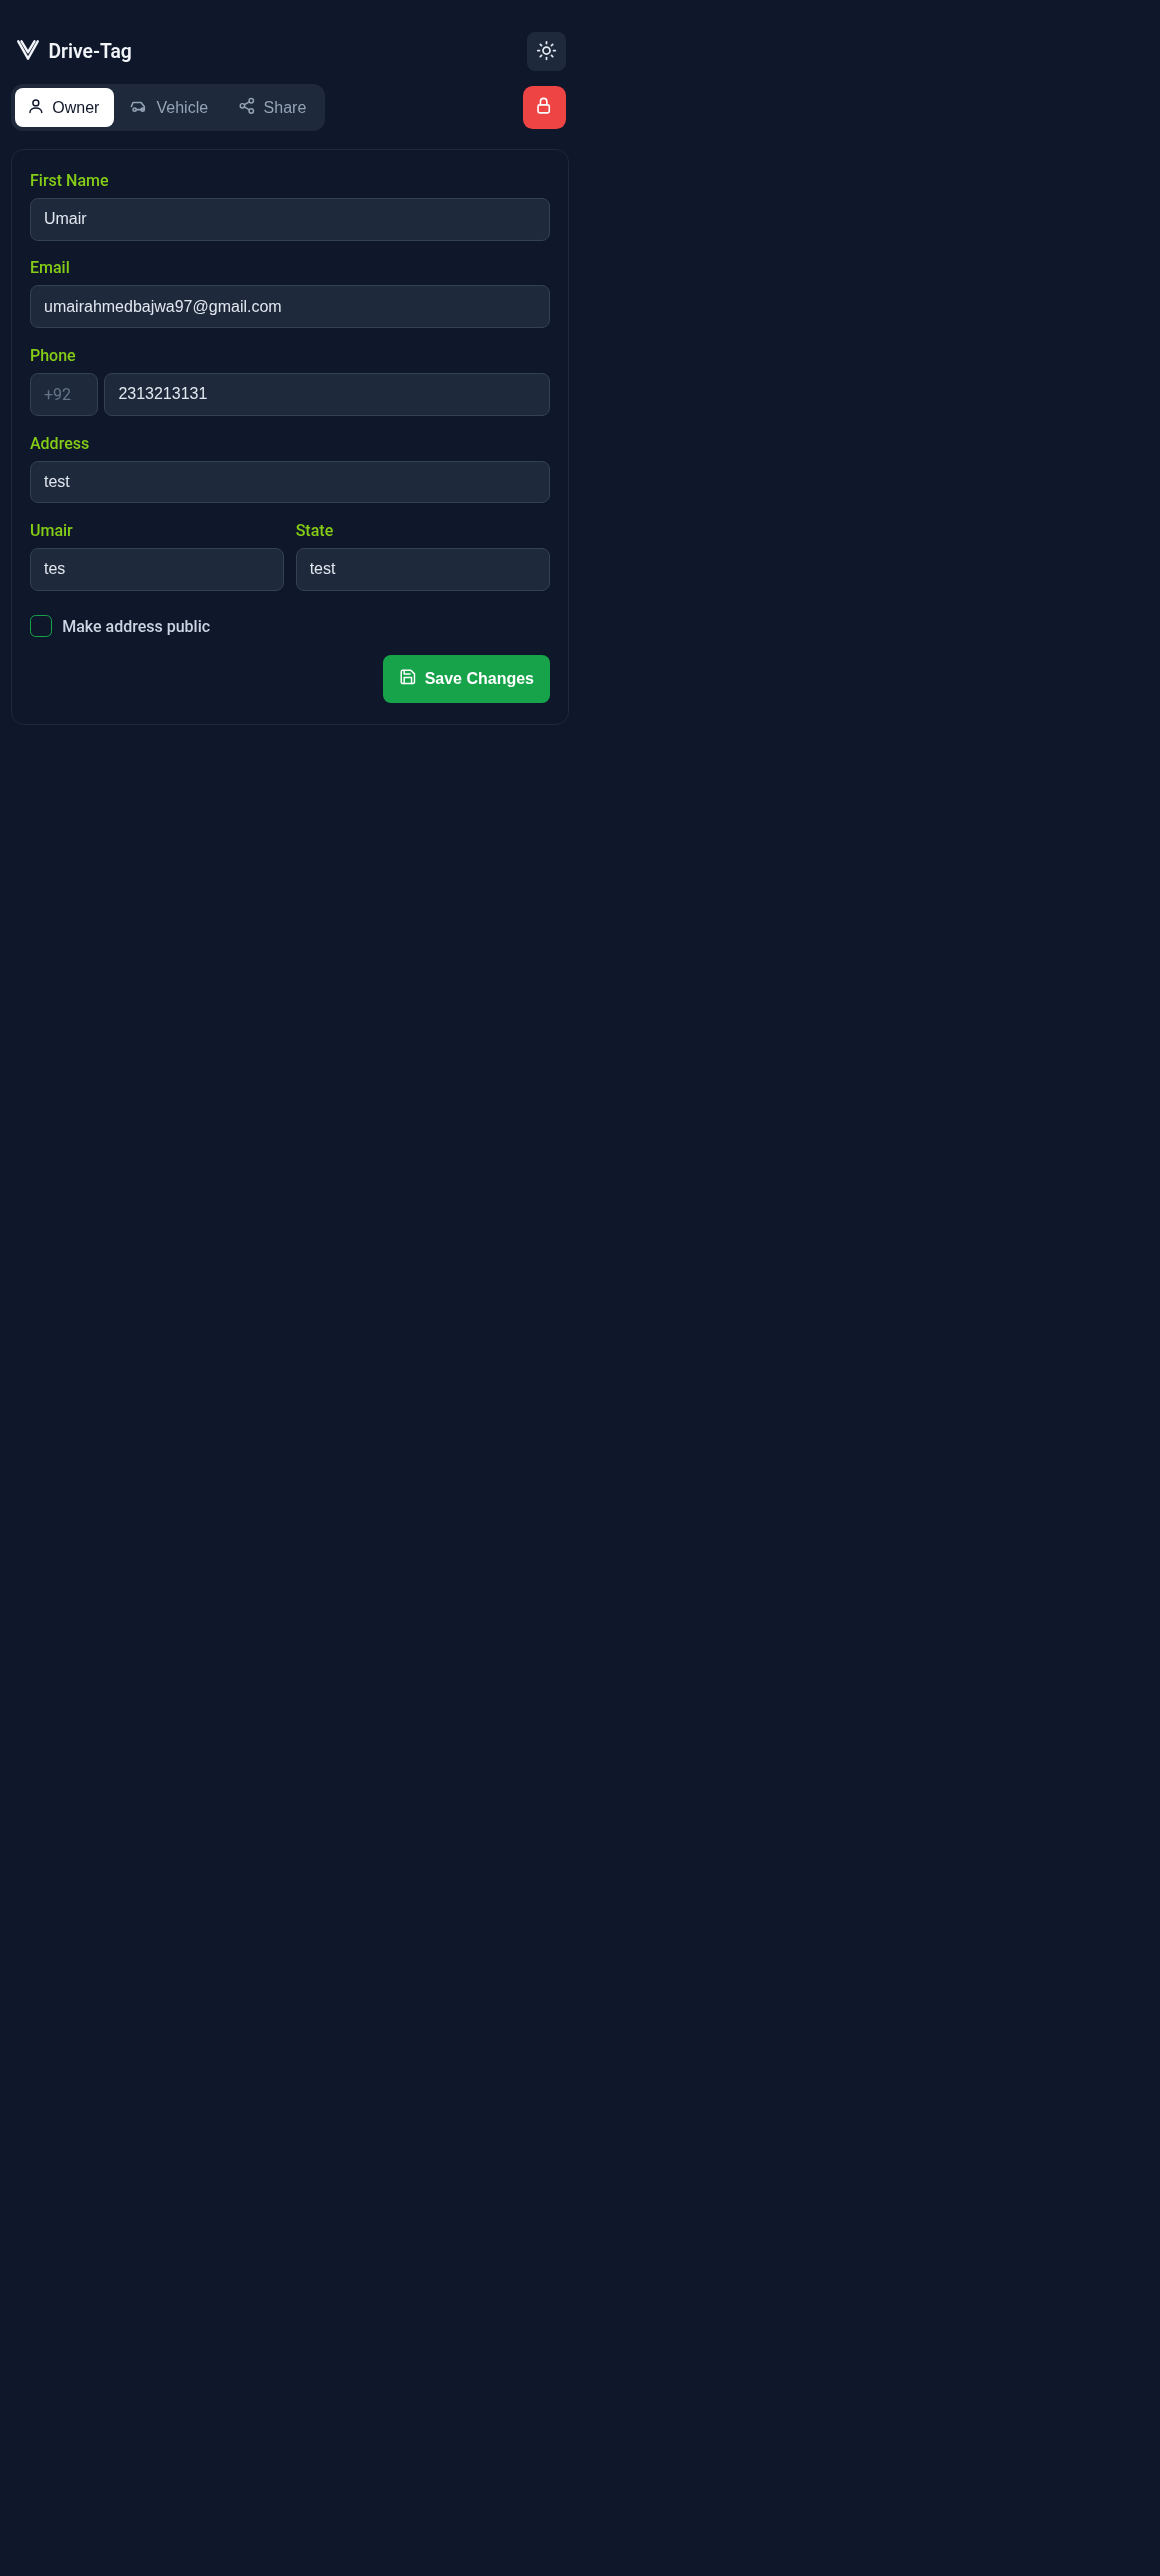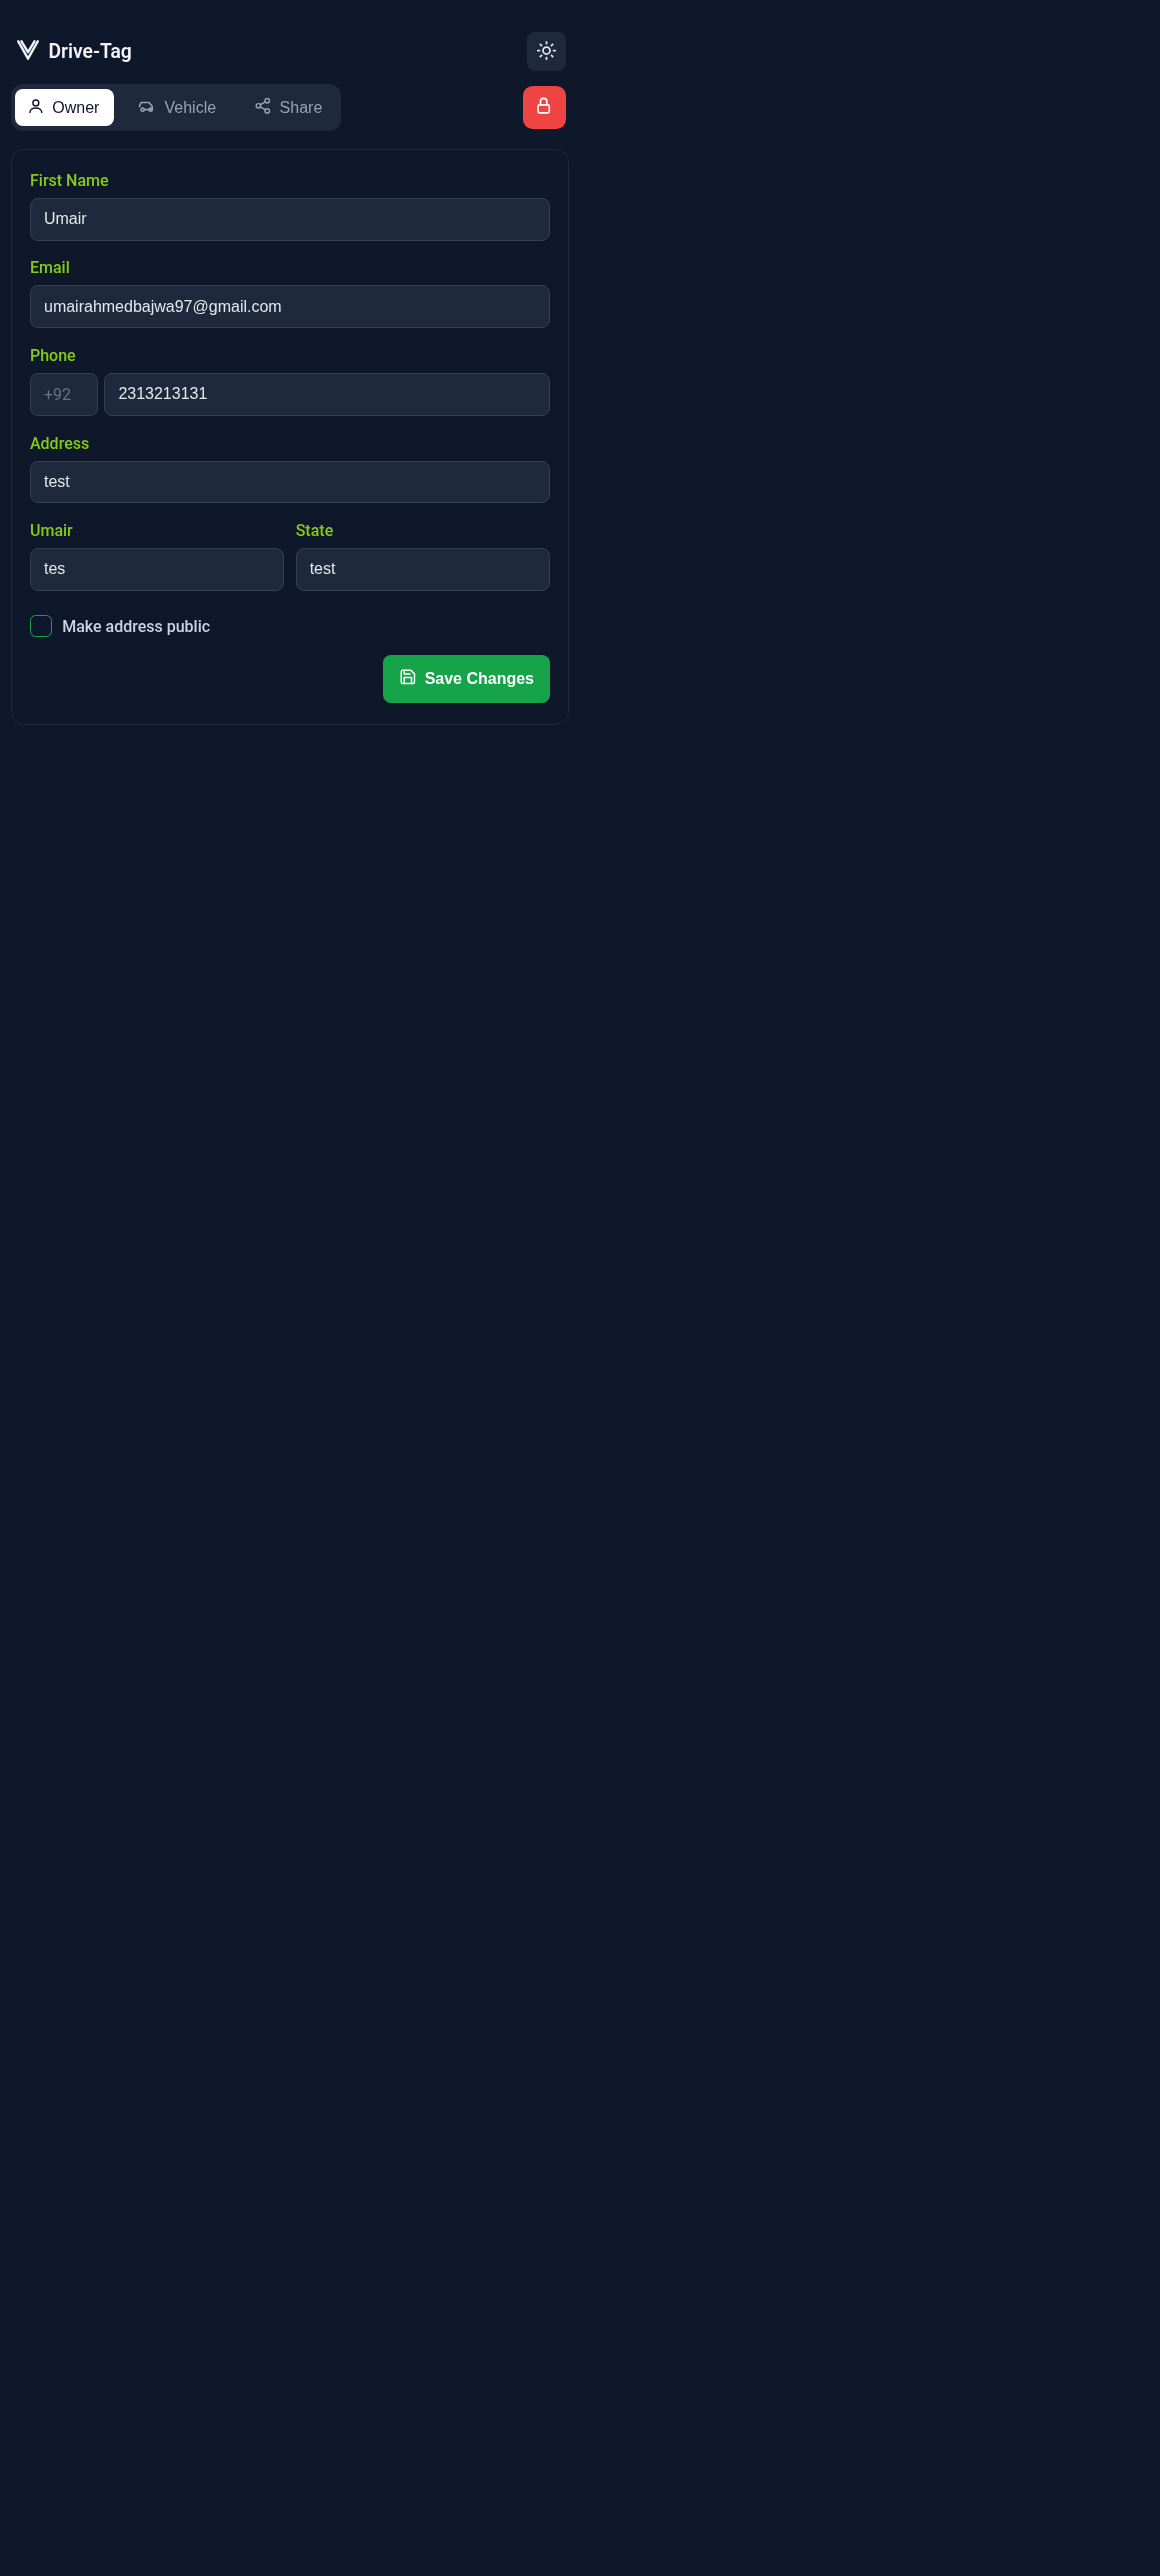--- a/index.html
+++ b/index.html
@@ -43,22 +43,21 @@
     }
     .toolbar {
       display: flex;
       align-items: center;
       justify-content: space-between;
       padding: 13px 14.5px 0 11.3px;
       gap: 9.7px;
     }
     .tabs {
       display: flex;
-      align-items: center;
-      gap: 12px;
+      gap: 4px;
       background: #1e293b;
       border-radius: 12px;
       padding: 4px;
     }
     .tab {
       display: flex;
       align-items: center;
       gap: 8px;
       padding: 8px 14.5px 8px 11.3px;
       border-radius: 8px;

